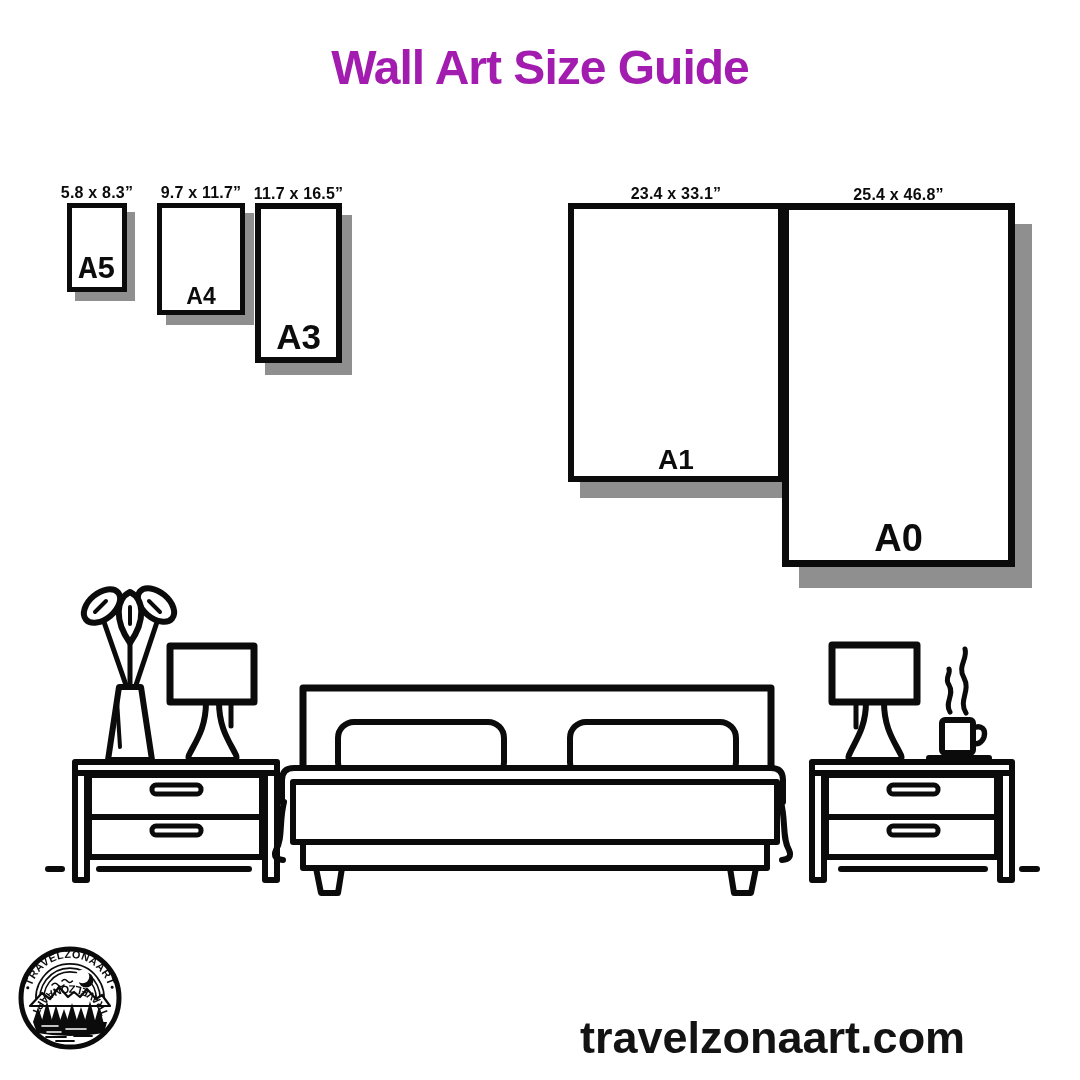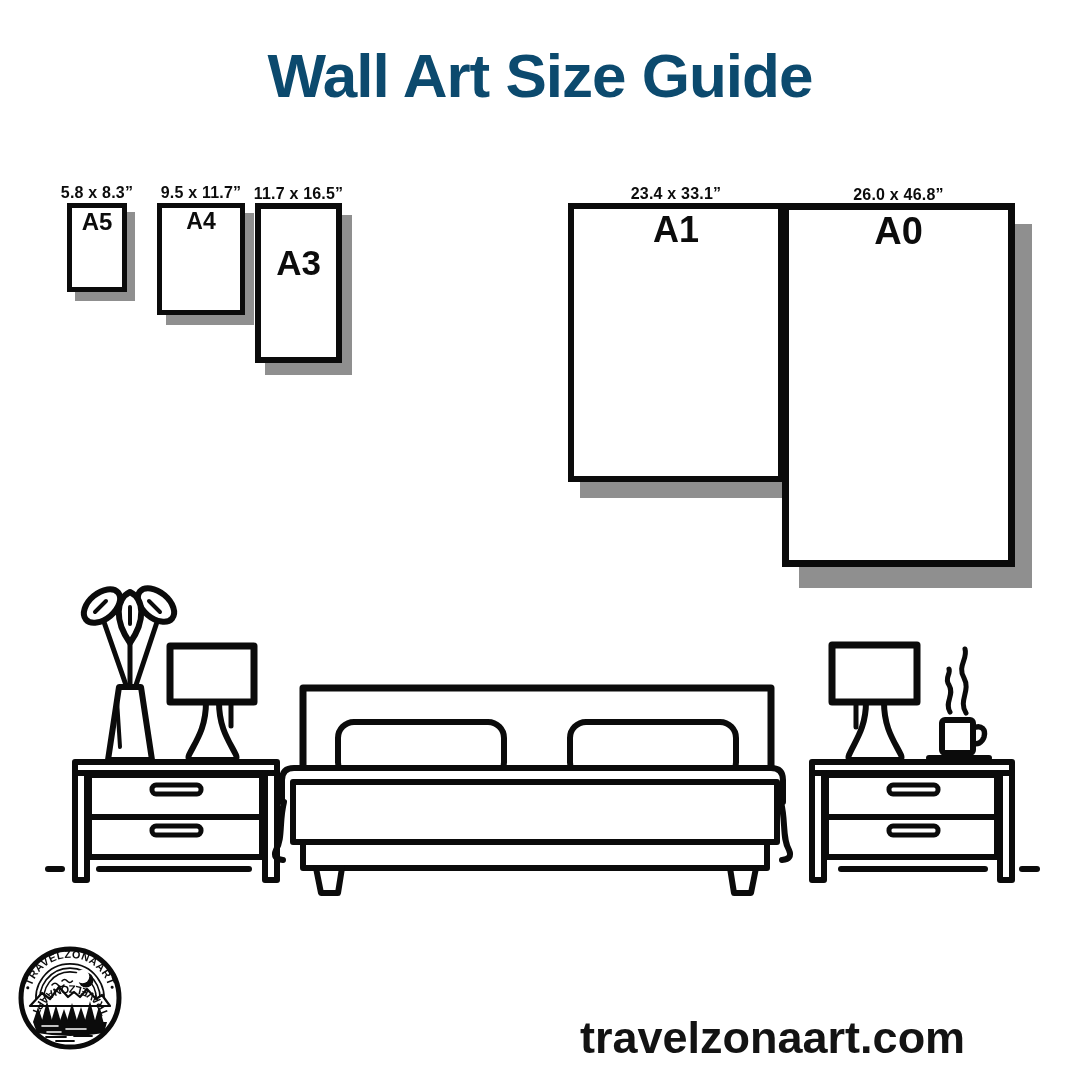--- a/index.html
+++ b/index.html
@@ -2,41 +2,41 @@
 <html><head>
 <meta charset="utf-8">
 <style>
   html,body{margin:0;padding:0;background:#fff;}
   .canvas{
     position:relative;width:1080px;height:1080px;background:#ffffff;overflow:hidden;
     font-family:"Liberation Sans", sans-serif;color:#0a0a0a;
   }
   .title{
     position:absolute;left:0;top:40px;width:100%;text-align:center;
-    font-size:62px;font-weight:700;letter-spacing:-1px;color:#0c4a6e;
+    font-size:48px;font-weight:700;letter-spacing:-1px;color:#a21caf;
   }
   .frame{
     position:absolute;background:#ffffff;border:6px solid #0b0b0b;box-sizing:border-box;
-    display:flex;align-items:flex-start;justify-content:center;
+    display:flex;align-items:flex-end;justify-content:center;
   }
   .frame .code{font-weight:700;color:#0c0c0c;}
   .dim-label{
     position:absolute;bottom:calc(100% + 6px);left:50%;transform:translateX(-50%);
     white-space:nowrap;font-size:16px;font-weight:700;color:#0c0c0c;letter-spacing:0.2px;
   }
   .f-a5{left:67px;top:203px;width:60px;height:89px;border-width:5px;box-shadow:8px 9px 0 #8f8f8f;}
-  .f-a5 .code{font-size:24px;}
+  .f-a5 .code{font-size:31px;font-family:Liberation Mono, monospace;}
   .f-a4{left:157px;top:203px;width:88px;height:112px;border-width:5px;box-shadow:9px 10px 0 #8f8f8f;}
   .f-a4 .code{font-size:23px;}
   .f-a3{left:255px;top:203px;width:87px;height:160px;box-shadow:10px 12px 0 #8f8f8f;}
   .f-a3 .code{font-size:35px;margin-top:34px;}
   .f-a2{left:393px;top:203px;width:149px;height:207px;box-shadow:12px 14px 0 #8f8f8f;}
   .f-a2 .code{font-size:36px;}
   .f-a1{left:568px;top:203px;width:216px;height:279px;box-shadow:12px 16px 0 #8f8f8f;}
-  .f-a1 .code{font-size:36px;}
+  .f-a1 .code{font-size:28px;}
   .f-a0{left:782px;top:203px;width:233px;height:364px;border-width:7px;box-shadow:17px 21px 0 #8f8f8f;}
   .f-a0 .code{font-size:38px;}
   .scene{position:absolute;left:0;top:560px;width:1080px;height:350px;}
   .logo{position:absolute;left:14px;top:942px;width:112px;height:112px;}
   .website{
     position:absolute;left:580px;top:1012px;font-size:45px;font-weight:700;
     color:#131313;letter-spacing:0px;white-space:nowrap;
   }
 </style>
 </head>
@@ -44,33 +44,33 @@
 
 <div class="canvas">
 
   <div class="title">Wall Art Size Guide</div>
 
   <div class="frame f-a5">
     <div class="dim-label">5.8 x 8.3”</div>
     <div class="code">A5</div>
   </div>
   <div class="frame f-a4">
-    <div class="dim-label">9.5 x 11.7”</div>
+    <div class="dim-label">9.7 x 11.7”</div>
     <div class="code">A4</div>
   </div>
   <div class="frame f-a3">
     <div class="dim-label">11.7 x 16.5”</div>
     <div class="code">A3</div>
   </div>
   <div class="frame f-a1">
     <div class="dim-label">23.4 x 33.1”</div>
     <div class="code">A1</div>
   </div>
   <div class="frame f-a0">
-    <div class="dim-label">26.0 x 46.8”</div>
+    <div class="dim-label">25.4 x 46.8”</div>
     <div class="code">A0</div>
   </div>
 
   <svg class="scene" viewBox="0 560 1080 350" fill="none" stroke="#0b0b0b" stroke-width="6" stroke-linecap="round" stroke-linejoin="round">
 
     <g>
       <path d="M104 622 L127 688" stroke-width="5"></path>
       <path d="M130 645 L130 688" stroke-width="5"></path>
       <path d="M157 622 L135 688" stroke-width="5"></path>
       <ellipse cx="102" cy="606" rx="21" ry="13" transform="rotate(-40 102 606)" fill="#fff"></ellipse>

